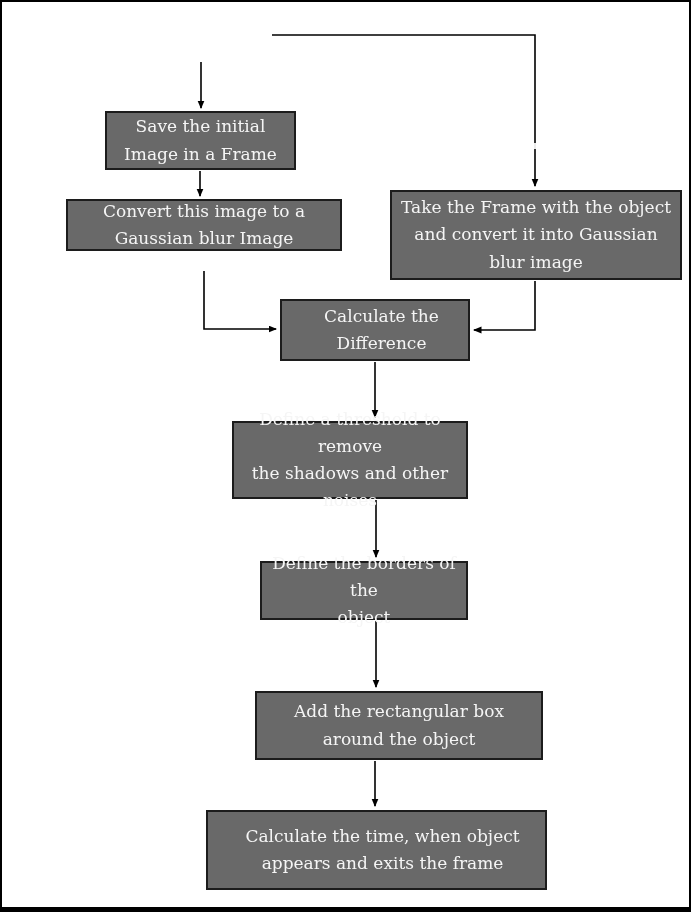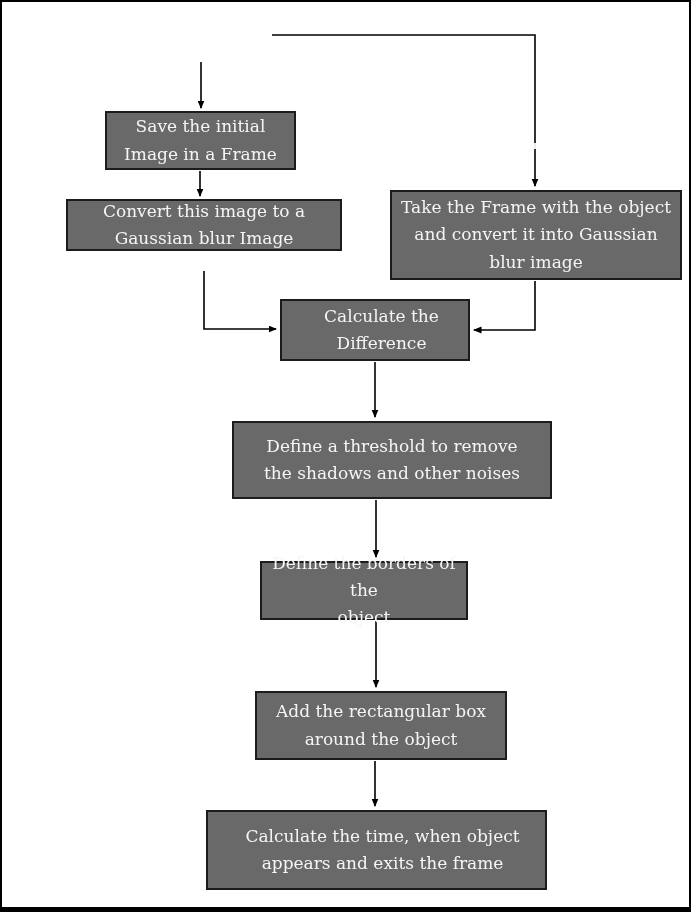--- a/index.html
+++ b/index.html
@@ -51,23 +51,23 @@
   .node span {
     white-space: pre-line;
     display: block;
     width: 100%;
   }
   .node-start              { left:130px; top:11px;  width:142px; height:50px; }
   .node-save-initial-frame { left:105px; top:111px; width:191px; height:59px; }
   .node-convert-gaussian   { left:66px;  top:199px; width:276px; height:52px; }
   .node-take-frame         { left:390px; top:190px; width:292px; height:90px; }
   .node-calc-difference    { left:280px; top:299px; width:190px; height:62px;padding-left:13px; }
-  .node-define-threshold   { left:232px; top:421px; width:320px; height:78px;justify-content:flex-end; }
+  .node-define-threshold   { left:232px; top:421px; width:236px; height:78px;justify-content:flex-end; }
   .node-define-borders     { left:260px; top:561px; width:208px; height:59px; }
-  .node-add-rect-box       { left:255px; top:691px; width:252px; height:69px; }
+  .node-add-rect-box       { left:255px; top:691px; width:288px; height:69px; }
   .node-calc-time          { left:206px; top:810px; width:341px; height:80px;padding-left:12px; }
   .line-gap-artifact {
     position: absolute;
     left: 533px; top: 143px;
     width: 4px; height: 6px;
     background: #ffffff;
     opacity: 0.9;
   }
 </style>
 </head>

